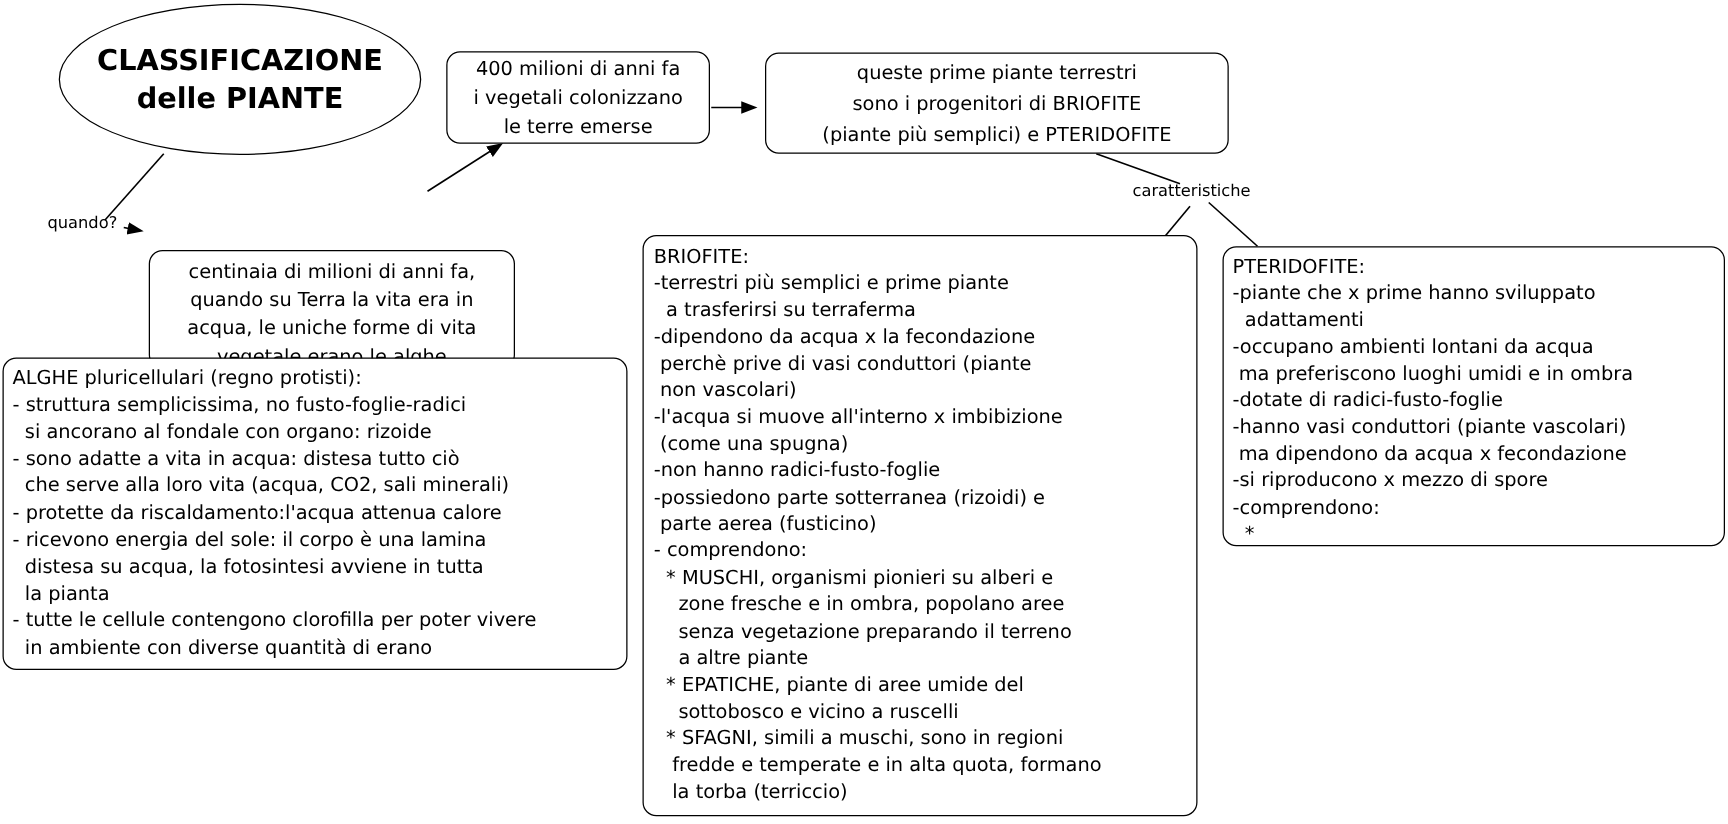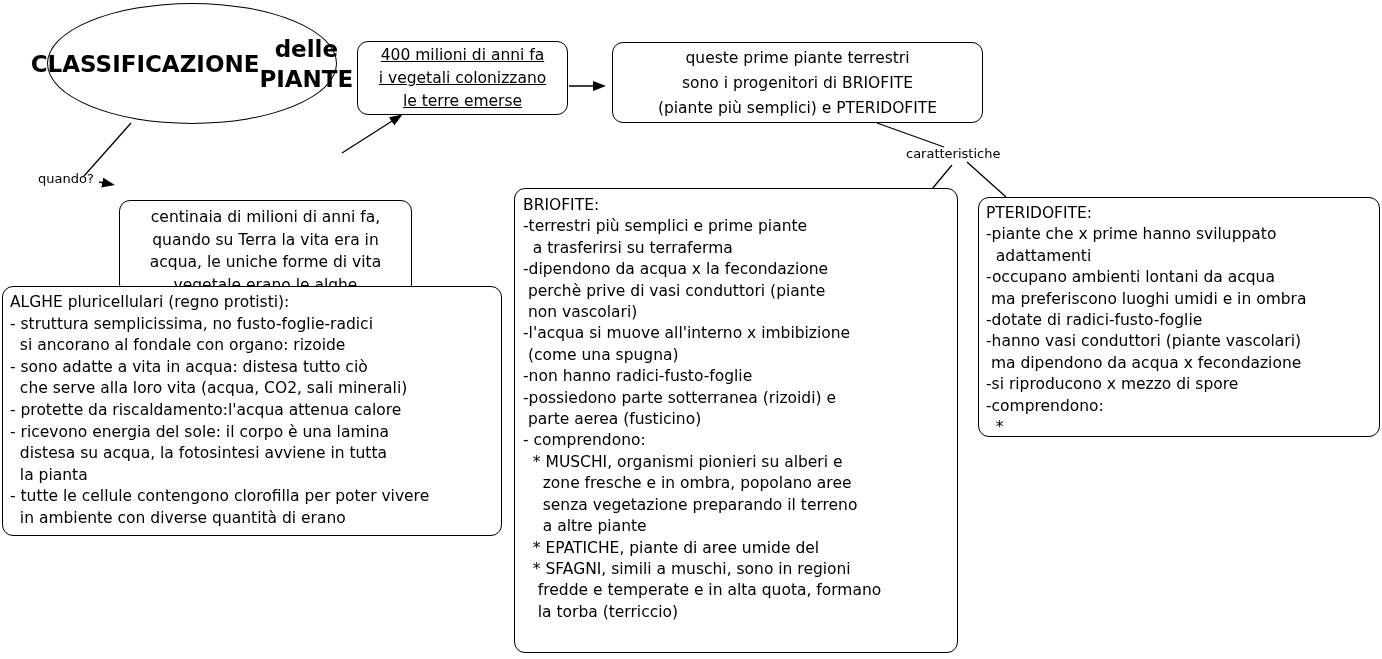--- a/index.html
+++ b/index.html
@@ -44,38 +44,38 @@
   .ellipse {
     position: absolute;
     left: 47px;
     top: 3px;
     width: 290px;
     height: 121px;
     border: 1.3px solid #000000;
     border-radius: 50%;
     background: #ffffff;
     display: flex;
-    flex-direction: row;
+    flex-direction: column;
     align-items: center;
     justify-content: center;
     font-weight: bold;
     font-size: 23px;
     line-height: 30px;
     text-align: center;
     box-sizing: border-box;
   }
   .edge-label {
     position: absolute;
     font-size: 13px;
     line-height: 14px;
     white-space: nowrap;
   }
   #node-colonization {
     left: 357px; top: 41px; width: 211px; height: 74px;
-    line-height: 23px; padding-top: 2px; text-decoration: underline;
+    line-height: 23px; padding-top: 2px;
   }
   #node-progenitors {
     left: 612px; top: 42px; width: 371px; height: 81px;
     line-height: 25px; padding-top: 3px;
   }
   #node-life-in-water {
     left: 119px; top: 152px; width: 293px; height: 95px;
     line-height: 22.5px; padding-top: 5px; margin-top: 48px;
   }
   #node-alghe {
@@ -180,20 +180,21 @@
       <div class="line"><span> (come una spugna)</span></div>
       <div class="line"><span>-non hanno radici-fusto-foglie</span></div>
       <div class="line"><span>-possiedono parte sotterranea (rizoidi) e</span></div>
       <div class="line"><span> parte aerea (fusticino)</span></div>
       <div class="line"><span>- comprendono:</span></div>
       <div class="line"><span>  * </span><span class="b">MUSCHI,</span><span> organismi pionieri su alberi e</span></div>
       <div class="line"><span>    zone fresche e in ombra, popolano aree</span></div>
       <div class="line"><span>    senza vegetazione preparando il terreno</span></div>
       <div class="line"><span>    a altre piante</span></div>
       <div class="line"><span>  * </span><span class="b">EPATICHE,</span><span> piante di aree umide del</span></div>
+      <div class="line"><span>    sottobosco e vicino a ruscelli</span></div>
       <div class="line"><span>  * </span><span class="b">SFAGNI,</span><span> simili a muschi, sono in regioni</span></div>
       <div class="line"><span>   fredde e temperate e in alta quota, formano</span></div>
       <div class="line"><span>   la torba (terriccio)</span></div>
     </div>
 
   <div class="node" id="node-pteridofite">
       <div class="line"><span class="b">PTERIDOFITE:</span></div>
       <div class="line"><span>-piante che x prime hanno sviluppato</span></div>
       <div class="line"><span>  adattamenti</span></div>
       <div class="line"><span>-occupano ambienti lontani da acqua</span></div>

